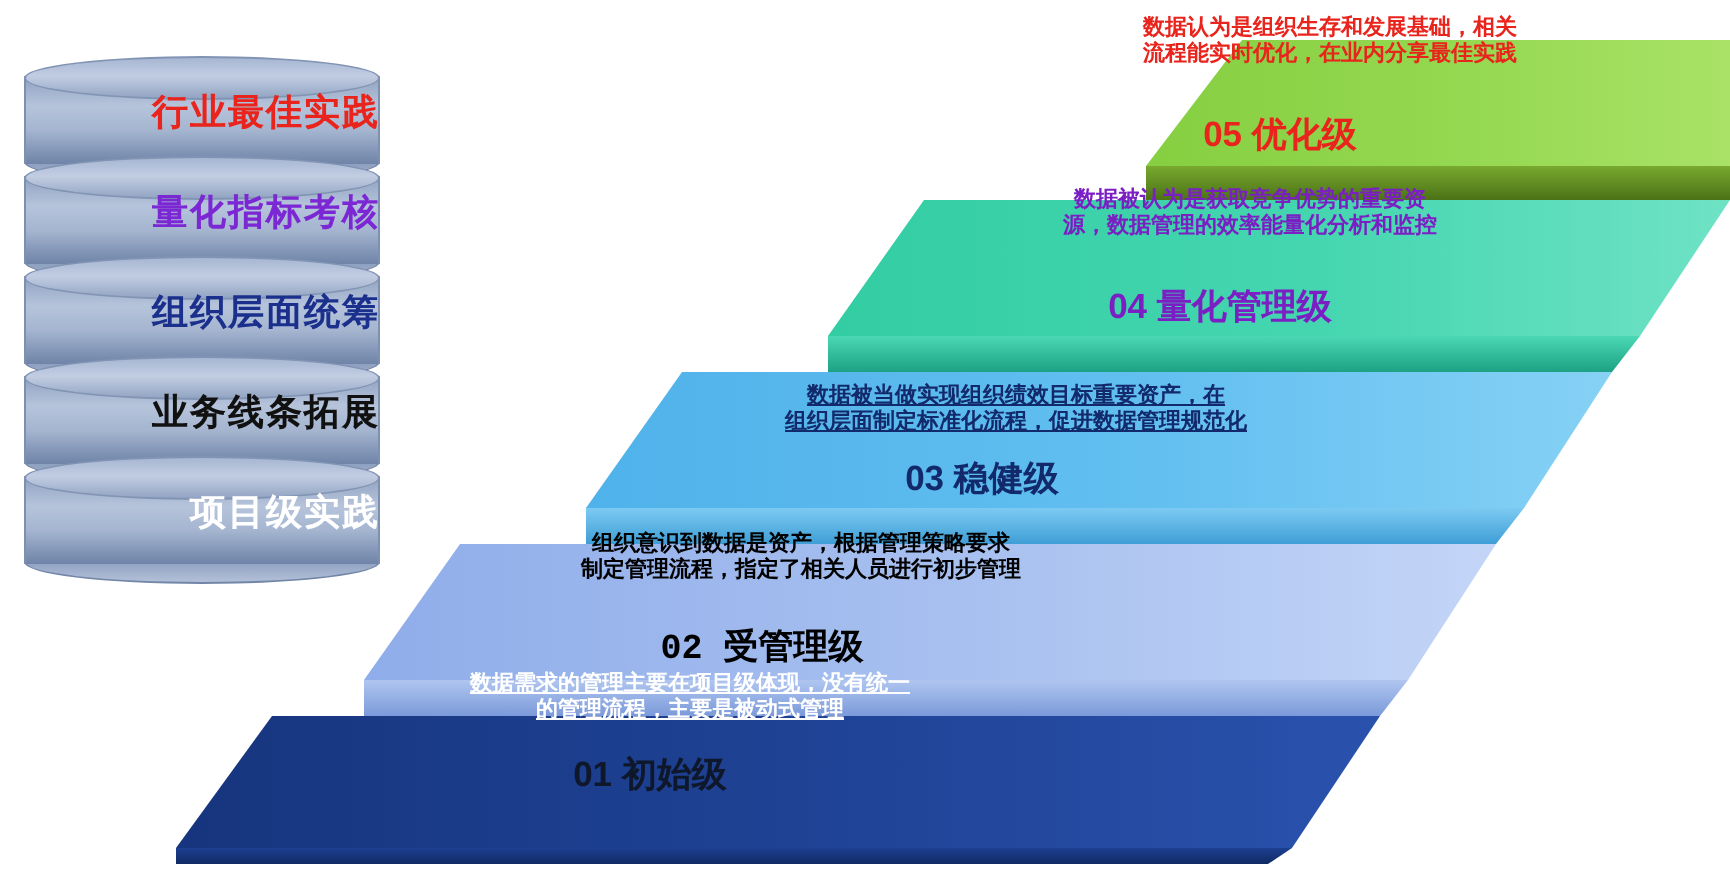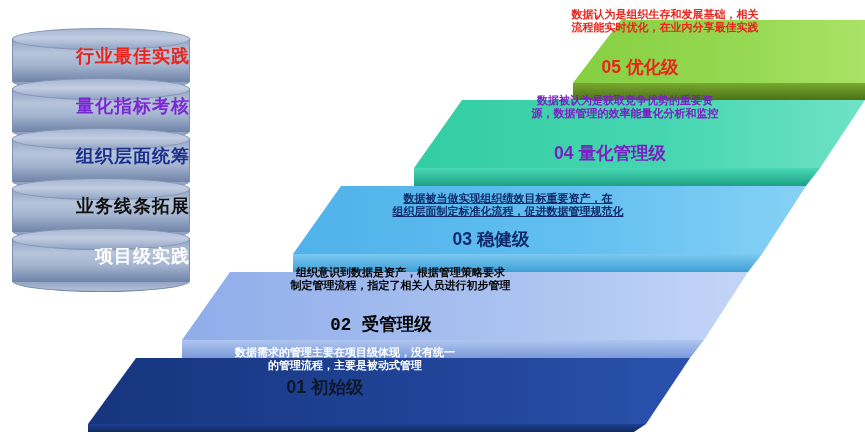--- a/index.html
+++ b/index.html
@@ -224,18 +224,18 @@
     <div class="txt desc" id="d3" style="left: 288px; top: 192px; width: 440px; color: rgb(18, 42, 107); text-decoration: underline;">数据被当做实现组织绩效目标重要资产，在
 组织层面制定标准化流程，促进数据管理规范化</div>
     <div class="txt name" id="n3" style="left: 276px; top: 229px; width: 430px; color: rgb(18, 42, 107);">03 稳健级</div>
   </div>
   <div class="step">
     <div class="txt desc" id="d2" style="left: 178px; top: 266px; width: 445px; color: rgb(0, 0, 0);">组织意识到数据是资产，根据管理策略要求
 制定管理流程，指定了相关人员进行初步管理</div>
     <div class="txt name" id="n2" style="left: 166px; top: 315px; width: 430px; color: rgb(0, 0, 0); font-family: Liberation Mono, monospace;">02 受管理级</div>
   </div>
   <div class="step">
-    <div class="txt desc" id="d1" style="left: 120px; top: 346px; width: 450px; color: rgb(255, 255, 255);">数据需求的管理主要在项目级体现，没有统一
+    <div class="txt desc" id="d1" style="left: 120px; top: 336px; width: 450px; color: rgb(255, 255, 255); text-decoration: underline;">数据需求的管理主要在项目级体现，没有统一
 的管理流程，主要是被动式管理</div>
     <div class="txt name" id="n1" style="left: 110px; top: 377px; width: 430px; color: #0f172a;">01 初始级</div>
   </div>
 
 </div>
 
 </body></html>

